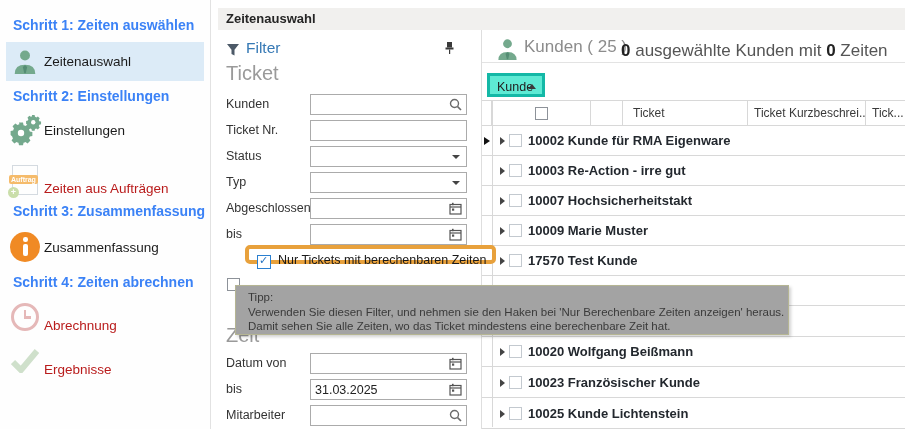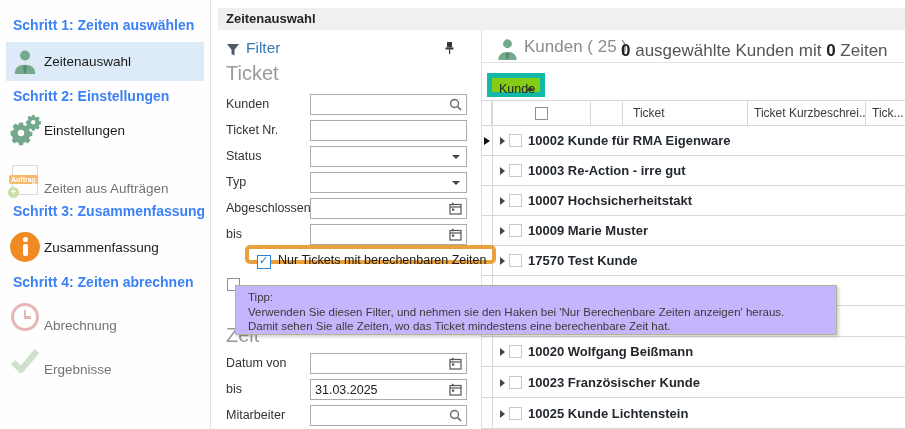--- a/index.html
+++ b/index.html
@@ -10,21 +10,21 @@
   }
   .abs{position:absolute;}
 
   
   .sidebar{position:absolute;left:0;top:0;width:210px;height:429px;background:#fefefe;border-right:1px solid #e2e2e2;}
   .step-header{position:absolute;left:13px;font-size:14px;font-weight:bold;color:#3b82f6;white-space:nowrap;}
   .nav-item{position:absolute;left:6px;width:198px;height:40px;display:flex;align-items:center;}
   .nav-item .nav-ico{width:38px;display:flex;justify-content:center;align-items:center;flex:0 0 38px;}
   .nav-label{font-size:13.5px;color:#1b1b1b;white-space:nowrap;}
   .nav-item.selected{background:#dcebf7;}
-  .nav-item.disabled .nav-label{color:#737373;margin-top:16px;}
+  .nav-item.disabled .nav-label{color:#b91c1c;margin-top:16px;}
 
   
   .info-ico{width:30px;height:30px;border-radius:50%;background:#f08a24;position:relative;}
   .info-ico::before{content:"";position:absolute;left:13px;top:5px;width:4.5px;height:4.5px;border-radius:50%;background:#fff;}
   .info-ico::after{content:"";position:absolute;left:12.7px;top:11.5px;width:5px;height:12px;border-radius:2px;background:#fff;}
   
   .clock-ico{width:22px;height:22px;border-radius:50%;border:3px solid #e5b8b8;position:relative;}
   .clock-ico::before{content:"";position:absolute;left:9.5px;top:4px;width:2.5px;height:8px;background:#e5b8b8;}
   .clock-ico::after{content:"";position:absolute;left:9.5px;top:10px;width:7px;height:2.5px;background:#e5b8b8;}
   
@@ -49,31 +49,31 @@
   .ctl-icon{position:absolute;right:4px;top:3px;}
   .dd-arrow{position:absolute;right:6px;top:8px;width:0;height:0;border-left:4px solid transparent;border-right:4px solid transparent;border-top:4.5px solid #444;}
 
   .hl-box{position:absolute;left:221px;top:245px;width:251px;height:19px;border:4px solid #e8a13c;border-radius:5px;background:#fff;box-sizing:border-box;z-index:5;margin-left:24px;}
   .cb{width:13px;height:13px;border:1px solid #8d9299;background:#fff;box-sizing:border-box;position:relative;}
   .cb.checked{border-color:#2a7fd0;}
   .cb.checked::after{content:"✓";font-family:"DejaVu Sans",sans-serif;position:absolute;left:1px;top:-2px;font-size:11px;font-weight:bold;color:#2573c1;}
   .cb-label{font-size:12.5px;color:#1a1a1a;white-space:nowrap;}
 
   
-  .tooltip{position:absolute;left:235px;top:285px;width:602px;height:50px;background:#c4b5fd;
+  .tooltip{position:absolute;left:235px;top:285px;width:554px;height:50px;background:#a3a3a3;
     border:1px solid #b5b593;box-shadow:2px 2px 3px rgba(0,0,0,.18);z-index:30;
     font-size:11.5px;color:#3a3a3a;padding:4px 0 0 12px;box-sizing:border-box;}
   .tooltip div{white-space:nowrap;line-height:14.5px;}
 
   
   .kp-title{position:absolute;left:524px;top:37px;font-size:17px;color:#8c8c8c;white-space:nowrap;}
   .kp-summary{position:absolute;left:621px;top:41px;font-size:17px;color:#555;white-space:nowrap;}
   .kp-summary b{color:#222;}
   .kp-header-border{position:absolute;left:482px;top:62px;width:423px;height:1px;background:#e3e3e3;}
-  .group-btn{position:absolute;left:487px;top:73px;width:58px;height:24px;border:5px solid #14b8a6;background:#84cc16;box-sizing:border-box;
+  .group-btn{position:absolute;left:487px;top:73px;width:58px;height:24px;border:3px solid #14b8a6;background:#5eead4;box-sizing:border-box;
     font-size:12.5px;color:#222;line-height:22px;padding-left:7px;}
   .sort-up{position:absolute;right:6px;top:8px;width:0;height:0;border-left:4.5px solid transparent;border-right:4.5px solid transparent;border-bottom:5px solid #3a3a3a;}
 
   .th{position:absolute;top:100px;height:26px;border-bottom:1px solid #d8d8d8;border-top:1px solid #d8d8d8;box-sizing:border-box;
     font-size:12px;color:#3a3a3a;line-height:25px;white-space:nowrap;overflow:hidden;background:#fff;}
   .th.vr{border-right:1px solid #d8d8d8;}
 
   .trow{position:absolute;left:482px;width:423px;height:30px;border-bottom:1px solid #d8d8d8;box-sizing:border-box;}
   .trow .expand{position:absolute;left:18px;top:11px;width:0;height:0;border-top:4px solid transparent;border-bottom:4px solid transparent;border-left:5.5px solid #444;}
   .trow .cb{position:absolute;left:27px;top:8px;border-color:#c3c9cf;}

